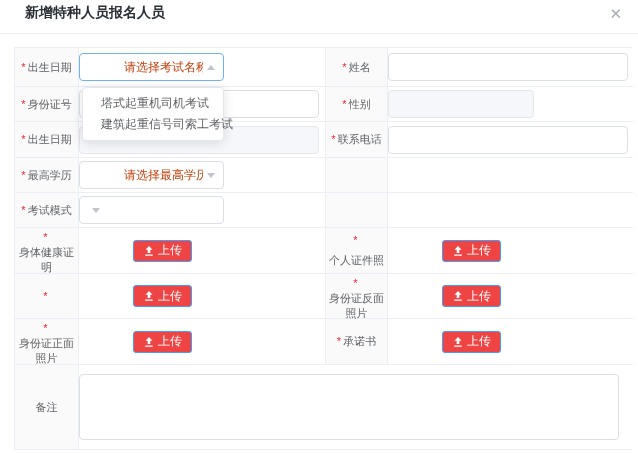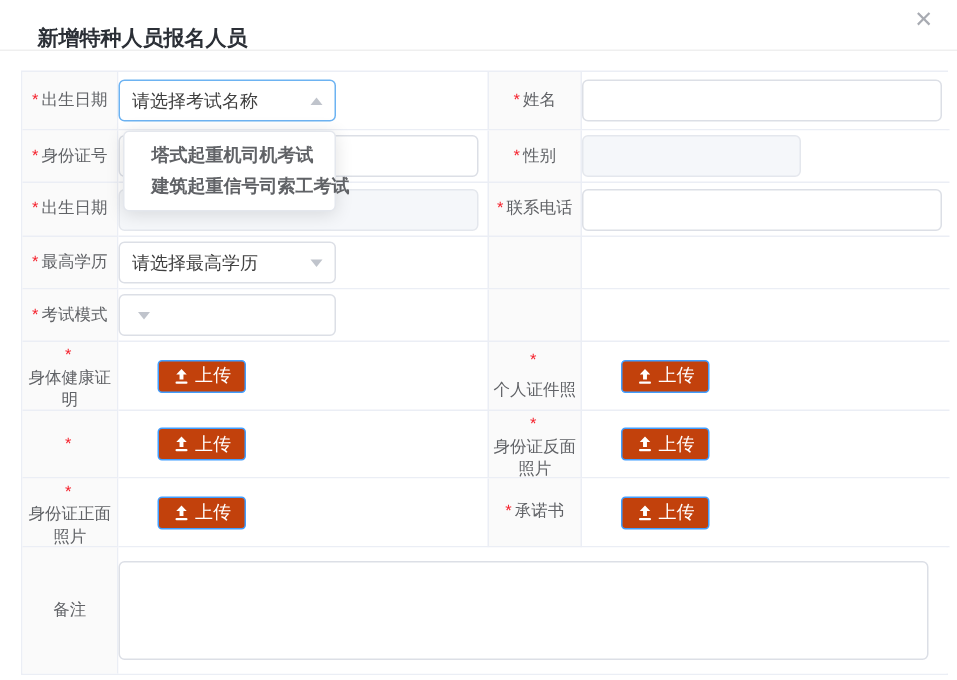--- a/index.html
+++ b/index.html
@@ -5,21 +5,21 @@
   * { box-sizing: border-box; margin: 0; padding: 0; }
   html,body { background:#fff; }
   body {
     font-family: "Liberation Sans", "DejaVu Sans", sans-serif;
     width: 638px; height: 453px; position: relative; overflow: hidden;
     color:#606266;
   }
   .modal { position:absolute; inset:0; background:#fff; }
 
   
-  .hd-title { position:absolute; left:25px; top:17px; font-size:14px; font-weight:bold; color:#2b2f36; }
+  .hd-title { position:absolute; left:25px; top:4px; font-size:14px; font-weight:bold; color:#2b2f36; }
   .hd-close { position:absolute; right:16px; top:6px; font-size:15px; color:#a8abb2; cursor:pointer; line-height:1; }
   .hd-divider { position:absolute; left:0; top:33px; width:638px; height:1px; background:#efefef; }
 
   
   .grid {
     position:absolute; left:14px; top:47px; width:618px;
     display:grid;
     grid-template-columns:64px 247px 62px 245px;
     grid-template-rows:39px 35px 36px 35px 35px 46px 45px 46px 84px;
     border:1px solid #ebeef5;
@@ -41,47 +41,47 @@
     font-size:12px; color:#606266; padding:0 8px; outline:none;
   }
   .inp:disabled, .inp.disabled { background:#f5f7fa; border-color:#e4e7ed; cursor:not-allowed; }
   .w240 { width:240px; } .w146 { width:146px; }
 
   .select {
     width:145px; height:28px; border:1px solid #dcdfe6; border-radius:4px; background:#fff;
     display:flex; align-items:center; justify-content:space-between; padding:0 8px; cursor:pointer;
   }
   .select.open { border-color:#6db3f2; }
-  .ph { font-size:12px; color:#404040; white-space:nowrap; overflow:hidden; }
+  .ph { font-size:12px; color:#c2410c; white-space:nowrap; overflow:hidden;margin-left:36px; }
   .caret { width:0; height:0; border-left:4px solid transparent; border-right:4px solid transparent; margin-left:4px; }
   .caret.down { border-top:5px solid #c0c4cc; }
   .caret.up { border-bottom:5px solid #c0c4cc; }
 
   
   .upload-btn {
-    margin-left:26px; height:22px; padding:0 9px; background:#c2410c; border:1px solid #409eff;
+    margin-left:54px; height:22px; padding:0 9px; background:#ef4444; border:1px solid #409eff;
     border-radius:3px; color:#fff; font-size:12px; display:inline-flex; align-items:center; gap:3px; cursor:pointer;
   }
   .upload-btn svg { display:block; }
 
   textarea.remark {
     width:540px; height:66px; border:1px solid #dcdfe6; border-radius:4px; resize:none;
     font-family:"Liberation Sans","DejaVu Sans",sans-serif; font-size:12px; color:#606266; padding:5px 8px; outline:none;
   }
   .span3 { grid-column:2 / 5; }
 
   
   .dropdown {
     position:absolute; left:82px; top:87px; width:142px; background:#fff;
     border:1px solid #e4e7ed; border-radius:4px; padding:5px 0;
     box-shadow:0 2px 12px rgba(0,0,0,0.12); z-index:10;
   }
   .dropdown .opt {
     height:21px; line-height:21px; padding:0 18px; font-size:12px; color:#606266;
-    white-space:nowrap; cursor:pointer;font-weight:bold;
+    white-space:nowrap; cursor:pointer;
   }
 </style>
 </head>
 <body>
 
 <div class="modal">
 
   <div class="hd-title">新增特种人员报名人员</div>
   <div class="hd-close">✕</div>
   <div class="hd-divider"></div>

